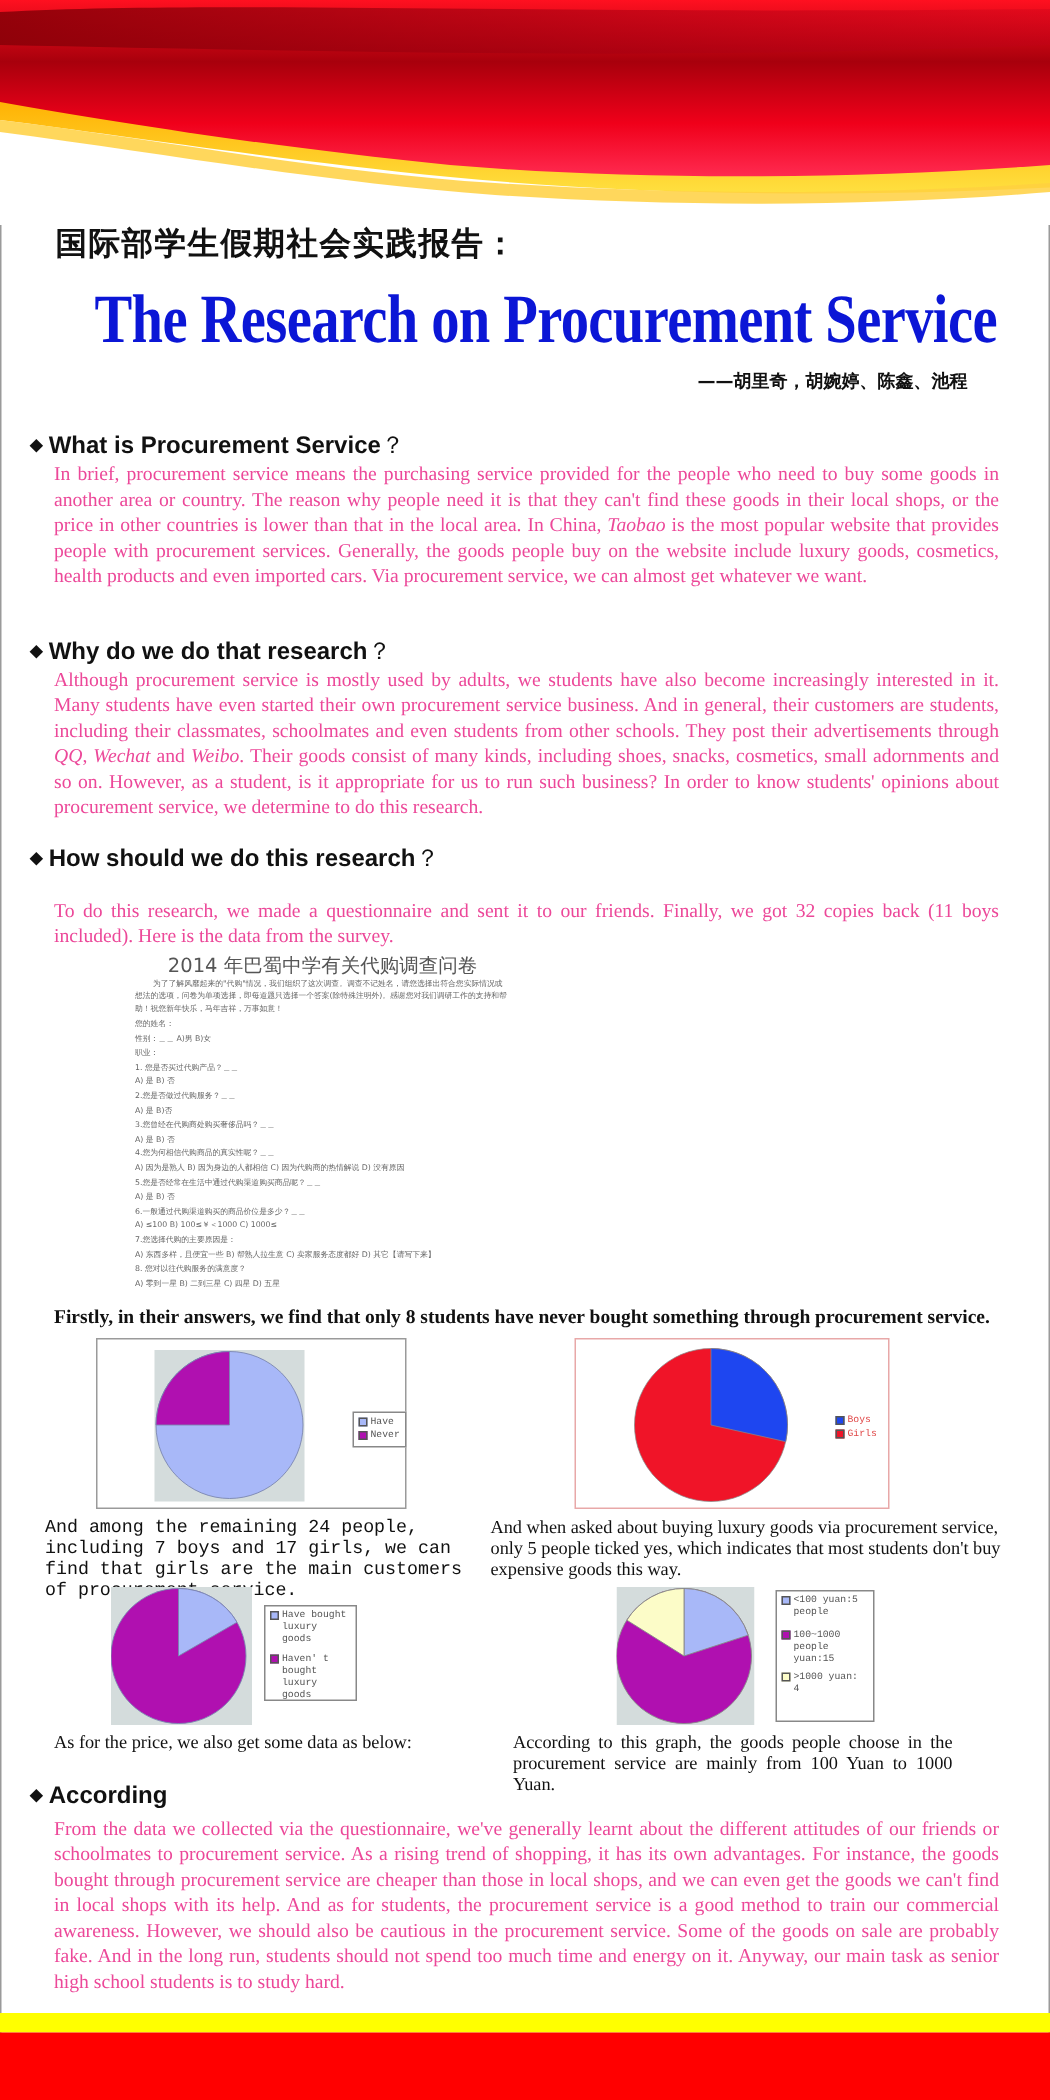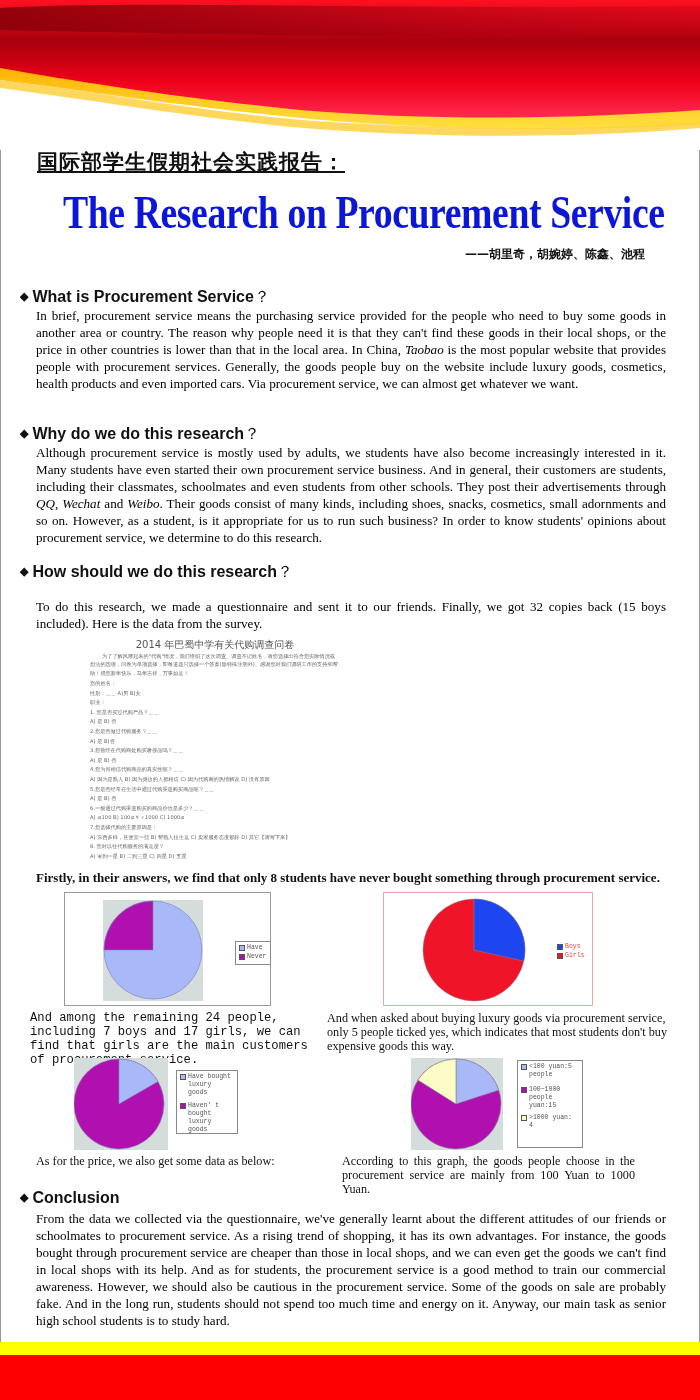--- a/index.html
+++ b/index.html
@@ -6,33 +6,33 @@
   html, body { width: 700px; height: 1400px; background: #ffffff; overflow: hidden; }
   body { position: relative; font-family: "Liberation Serif", serif; color: #111; }
 
   .frame-line { position: absolute; top: 0; bottom: 0; width: 1px; background: #9a9a9a; }
   .frame-left { left: 0; }
   .frame-right { right: 0; }
 
   .banner { position: absolute; left: 0; top: 0; width: 700px; height: 150px; overflow: hidden; }
   .banner svg { display: block; }
 
-  .title-cn { position: absolute; left: 37px; top: 148px; font-family: "DejaVu Sans", sans-serif; font-weight: bold; font-size: 21px; letter-spacing: 1px; color: #111; text-decoration: underline; }
+  .title-cn { position: absolute; left: 37px; top: 148px; font-family: "DejaVu Sans", sans-serif; font-weight: bold; font-size: 21px; letter-spacing: 1px; color: #111; }
   .title-en { position: absolute; left: 0; width: 700px; top: 186px; text-align: center; font-family: "Liberation Serif", serif; font-weight: bold; font-size: 46px; color: #0b16d6; transform: scaleX(0.82); transform-origin: 50% 50%; letter-spacing: -0.5px; white-space: nowrap; }
   .authors { position: absolute; right: 55px; top: 246px; font-family: "DejaVu Sans", sans-serif; font-weight: bold; font-size: 12px; color: #111; }
 
   .section-head { position: absolute; left: 20px; font-family: "Liberation Sans", sans-serif; font-weight: bold; font-size: 16px; color: #111; white-space: nowrap; }
   .section-head .bullet { font-size: 11px; margin-right: 4px; vertical-align: 2px; }
   .section-head .qmark { font-weight: normal; font-family: "Liberation Serif", serif; font-size: 16px; }
 
-  .para { position: absolute; left: 36px; width: 630px; font-size: 13.1px; line-height: 17px; text-align: justify; color: #000000; }
+  .para { position: absolute; left: 36px; width: 630px; font-size: 13.1px; line-height: 17px; text-align: justify; color: #ec4899; }
   .para em { font-style: italic; }
 
   .survey { position: absolute; left: 90px; top: 640px; width: 250px; height: 225px; font-family: "DejaVu Sans", sans-serif; font-size: 5.2px; color: #666; line-height: 9.6px; }
-  .survey .s-title { text-align: center; font-size: 10px; color: #555; margin-bottom: 2px; }
+  .survey .s-title { text-align: center; font-size: 13px; color: #555; margin-bottom: 2px; }
   .survey .s-intro { text-indent: 12px; line-height: 8.5px; margin-bottom: 2px; }
   .survey .s-line { white-space: nowrap; }
 
   .caption { position: absolute; font-size: 12.2px; line-height: 14px; color: #111; }
 
   .chart-box { position: absolute; border: 1px solid #9a9a9a; background: #fff; }
   .chart-box.pink { border-color: #e8a8a8; }
   .legend { position: absolute; font-family: "Liberation Mono", monospace; font-size: 6.5px; line-height: 8px; color: #555; border: 1px solid #888; background: #fff; padding: 2px 3px; }
   .legend .li { display: flex; align-items: flex-start; margin-bottom: 1px; }
   .legend .sw { width: 6px; height: 6px; border: 1px solid #555; margin-right: 2px; margin-top: 1px; flex: none; }
@@ -80,30 +80,30 @@
 <div class="authors">——胡里奇，胡婉婷、陈鑫、池程</div>
 
 <div class="section-head" style="top:287px;">
   <span class="bullet">◆</span><span>What is Procurement Service</span><span class="qmark">？</span>
 </div>
 <div class="para" style="top:307px;">
   <span>In brief, procurement service means the purchasing service provided for the people who need to buy some goods in another area or country. The reason why people need it is that they can't find these goods in their local shops, or the price in other countries is lower than that in the local area. In China, </span><em>Taobao</em><span> is the most popular website that provides people with procurement services. Generally, the goods people buy on the website include luxury goods, cosmetics, health products and even imported cars. Via procurement service, we can almost get whatever we want.</span>
 </div>
 
 <div class="section-head" style="top:424px;">
-  <span class="bullet">◆</span><span>Why do we do this research</span><span class="qmark">？</span>
+  <span class="bullet">◆</span><span>Why do we do that research</span><span class="qmark">？</span>
 </div>
 <div class="para" style="top:444px;">
   <span>Although procurement service is mostly used by adults, we students have also become increasingly interested in it. Many students have even started their own procurement service business. And in general, their customers are students, including their classmates, schoolmates and even students from other schools. They post their advertisements through </span><em>QQ</em><span>, </span><em>Wechat</em><span> and </span><em>Weibo</em><span>. Their goods consist of many kinds, including shoes, snacks, cosmetics, small adornments and so on. However, as a student, is it appropriate for us to run such business? In order to know students' opinions about procurement service, we determine to do this research.</span>
 </div>
 
 <div class="section-head" style="top:562px;">
   <span class="bullet">◆</span><span>How should we do this research</span><span class="qmark">？</span>
 </div>
-<div class="para" style="top:598px;">To do this research, we made a questionnaire and sent it to our friends. Finally, we got 32 copies back (15 boys included). Here is the data from the survey.</div>
+<div class="para" style="top:598px;">To do this research, we made a questionnaire and sent it to our friends. Finally, we got 32 copies back (11 boys included). Here is the data from the survey.</div>
 
 <div class="survey">
   <div class="s-title">2014 年巴蜀中学有关代购调查问卷</div>
   <div class="s-intro">为了了解风靡起来的"代购"情况，我们组织了这次调查。调查不记姓名，请您选择出符合您实际情况或想法的选项，问卷为单项选择，即每道题只选择一个答案(除特殊注明外)。感谢您对我们调研工作的支持和帮助！祝您新年快乐，马年吉祥，万事如意！</div>
   <div class="s-line">您的姓名：</div>
   <div class="s-line">性别：＿＿        A)男        B)女</div>
   <div class="s-line">职业：</div>
   <div class="s-line">1. 您是否买过代购产品？＿＿</div>
   <div class="s-line">   A) 是          B) 否</div>
   <div class="s-line">2.您是否做过代购服务？＿＿</div>
@@ -200,18 +200,18 @@
         <span class="sw" style="background:#fcfcc8"></span>
         <span>&gt;1000 yuan: 4</span>
       </div>
   </div>
 </div>
 
 <div class="caption" style="left:36px; top:1154px;">As for the price, we also get some data as below:</div>
 <div class="caption" style="left:342px; top:1154px; width:293px; text-align:justify;">According to this graph, the goods people choose in the procurement service are mainly from 100 Yuan to 1000 Yuan.</div>
 
 <div class="section-head" style="top:1189px;">
-  <span class="bullet">◆</span><span>Conclusion</span><span class="qmark"></span>
+  <span class="bullet">◆</span><span>According</span><span class="qmark"></span>
 </div>
 <div class="para" style="top:1210px;">From the data we collected via the questionnaire, we've generally learnt about the different attitudes of our friends or schoolmates to procurement service. As a rising trend of shopping, it has its own advantages. For instance, the goods bought through procurement service are cheaper than those in local shops, and we can even get the goods we can't find in local shops with its help. And as for students, the procurement service is a good method to train our commercial awareness. However, we should also be cautious in the procurement service. Some of the goods on sale are probably fake. And in the long run, students should not spend too much time and energy on it. Anyway, our main task as senior high school students is to study hard.</div>
 
 <div class="bottom-yellow"></div>
 <div class="bottom-red"></div>
 
 </body></html>

